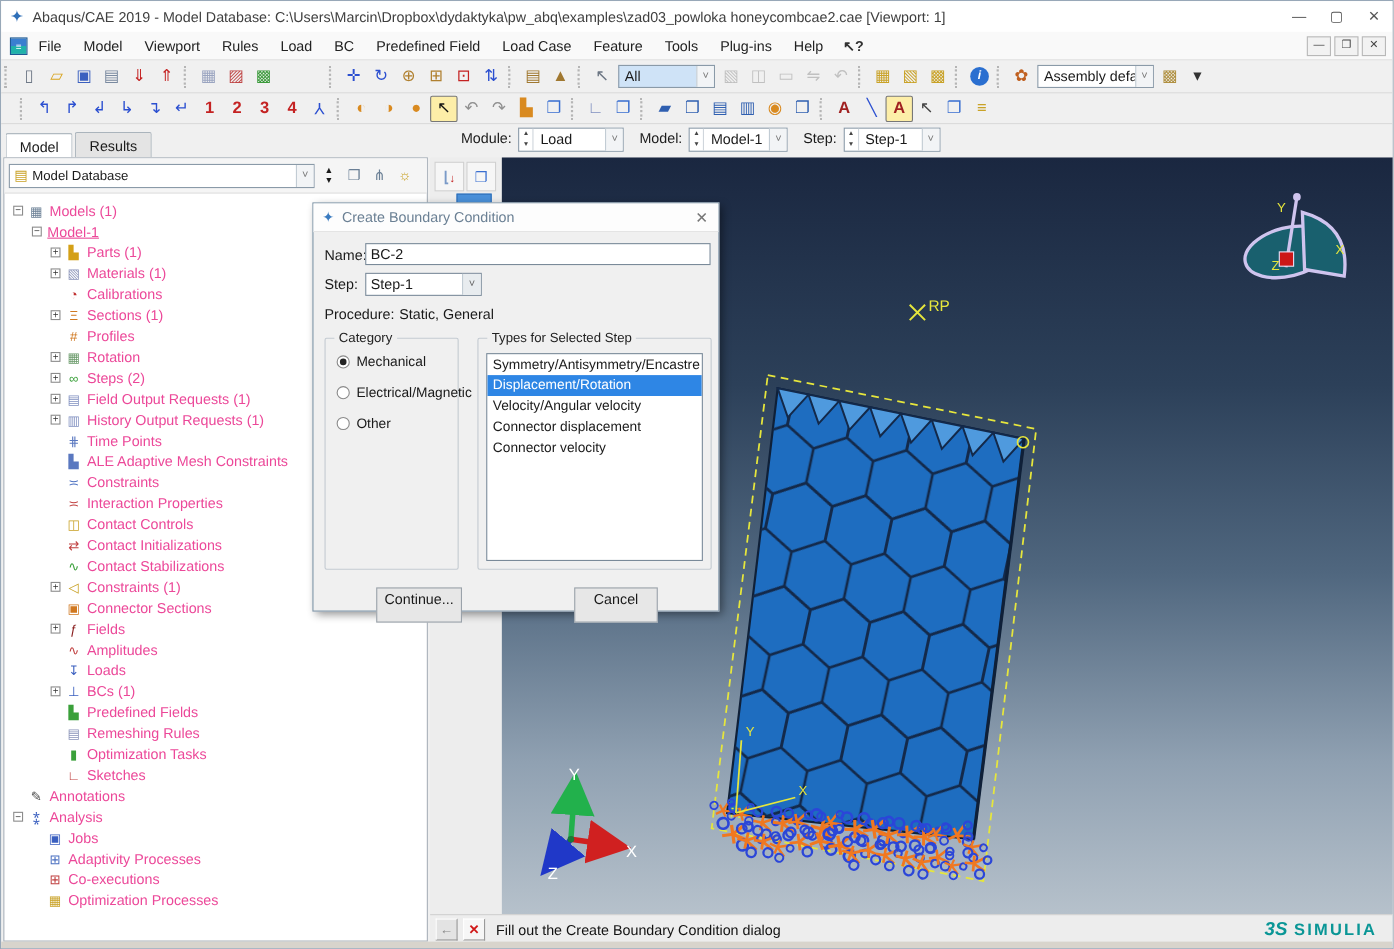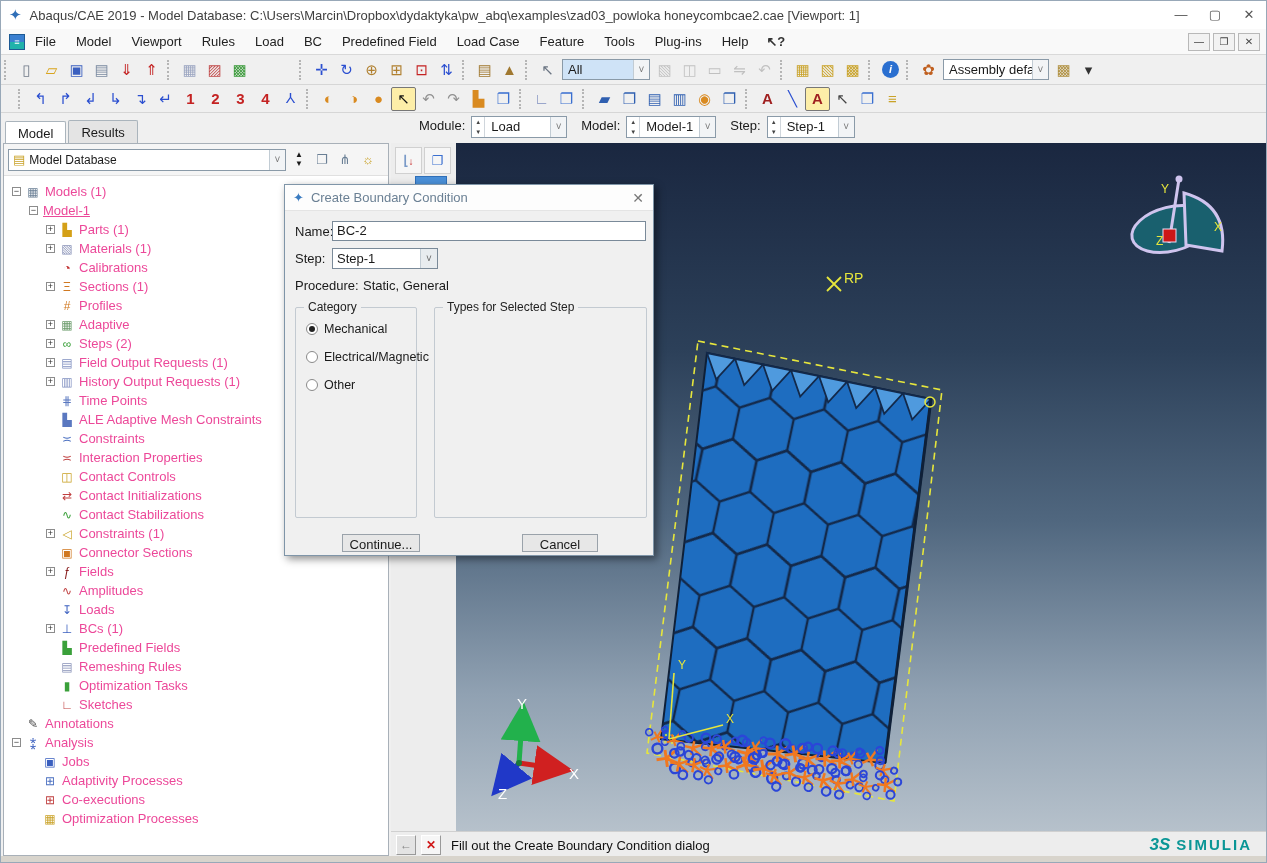--- a/index.html
+++ b/index.html
@@ -101,21 +101,21 @@
   .dlg-combo .ar { width:17px; text-align:center; color:#666; font-size:10px; line-height:19px; background:#e8ecef; border-left:1px solid #c2ccd4; }
   .gbox { position:absolute; border:1px solid #c3cad1; border-radius:2px; }
   .gbox .legend { position:absolute; top:-8px; left:8px; background:#f0f0f0; padding:0 4px; font-size:12px; color:#222; }
   .radio-row { display:flex; align-items:center; margin:14px 0 0 10px; }
   .radio { width:12px; height:12px; border:1px solid #8a8a8a; border-radius:50%; background:#fff; margin-right:6px; position:relative; flex:none; }
   .radio.sel::after { content:""; position:absolute; left:2px; top:2px; width:6px; height:6px; border-radius:50%; background:#222; }
   .radio-lab { font-size:12.5px; }
   .typelist { position:absolute; left:7px; top:13px; right:7px; bottom:7px; background:#fff; border:1px solid #7a8a99; overflow:hidden; }
   .tli { height:19px; line-height:19px; padding-left:5px; font-size:12.5px; white-space:nowrap; }
   .tli.sel { background:#2e86e5; color:#fff; }
-  .dlg-btn { position:absolute; top:349px; height:18px; background:#e7e7e7; border:1px solid #9aa2aa; text-align:center; line-height:20px; font-size:13px; }
+  .dlg-btn { position:absolute; top:349px; height:32px; background:#e7e7e7; border:1px solid #9aa2aa; text-align:center; line-height:20px; font-size:13px; }
   #btn-continue { left:57px; width:78px; }
   #btn-cancel { left:237px; width:76px; }
 </style>
 </head>
 <body>
 
 <div class="app">
 
   <div class="titlebar">
     <span class="app-icon">✦</span>
@@ -447,21 +447,21 @@
           <span class="tlabel">Sections (1)</span>
         </div>
         <div class="trow" style="padding-left: 42px;">
           <span class="texp none"></span>
           <span class="ticon" style="color: rgb(208, 120, 32);">#</span>
           <span class="tlabel">Profiles</span>
         </div>
         <div class="trow" style="padding-left: 42px;">
           <span class="texp">+</span>
           <span class="ticon" style="color: rgb(106, 154, 106);">▦</span>
-          <span class="tlabel">Adaptive</span>
+          <span class="tlabel">Rotation</span>
         </div>
         <div class="trow" style="padding-left: 42px;">
           <span class="texp">+</span>
           <span class="ticon" style="color: rgb(58, 160, 58);">∞</span>
           <span class="tlabel">Steps (2)</span>
         </div>
         <div class="trow" style="padding-left: 42px;">
           <span class="texp">+</span>
           <span class="ticon" style="color: rgb(128, 144, 192);">▤</span>
           <span class="tlabel">Field Output Requests (1)</span>
@@ -763,19 +763,26 @@
           </div>
           <div class="radio-row">
             <span class="radio"></span>
             <span class="radio-lab">Other</span>
           </div>
         </div>
     </div>
 
     <div class="gbox" style="left:149px; top:122px; width:213px; height:211px">
       <span class="legend">Types for Selected Step</span>
+      <div class="typelist" id="type-rows">
+          <div class="tli">Symmetry/Antisymmetry/Encastre</div>
+          <div class="tli sel">Displacement/Rotation</div>
+          <div class="tli">Velocity/Angular velocity</div>
+          <div class="tli">Connector displacement</div>
+          <div class="tli">Connector velocity</div>
+        </div>
     </div>
 
     <div class="dlg-btn" id="btn-continue">Continue...</div>
     <div class="dlg-btn" id="btn-cancel">Cancel</div>
   </div>
 
 </div>
 
 </body></html>

